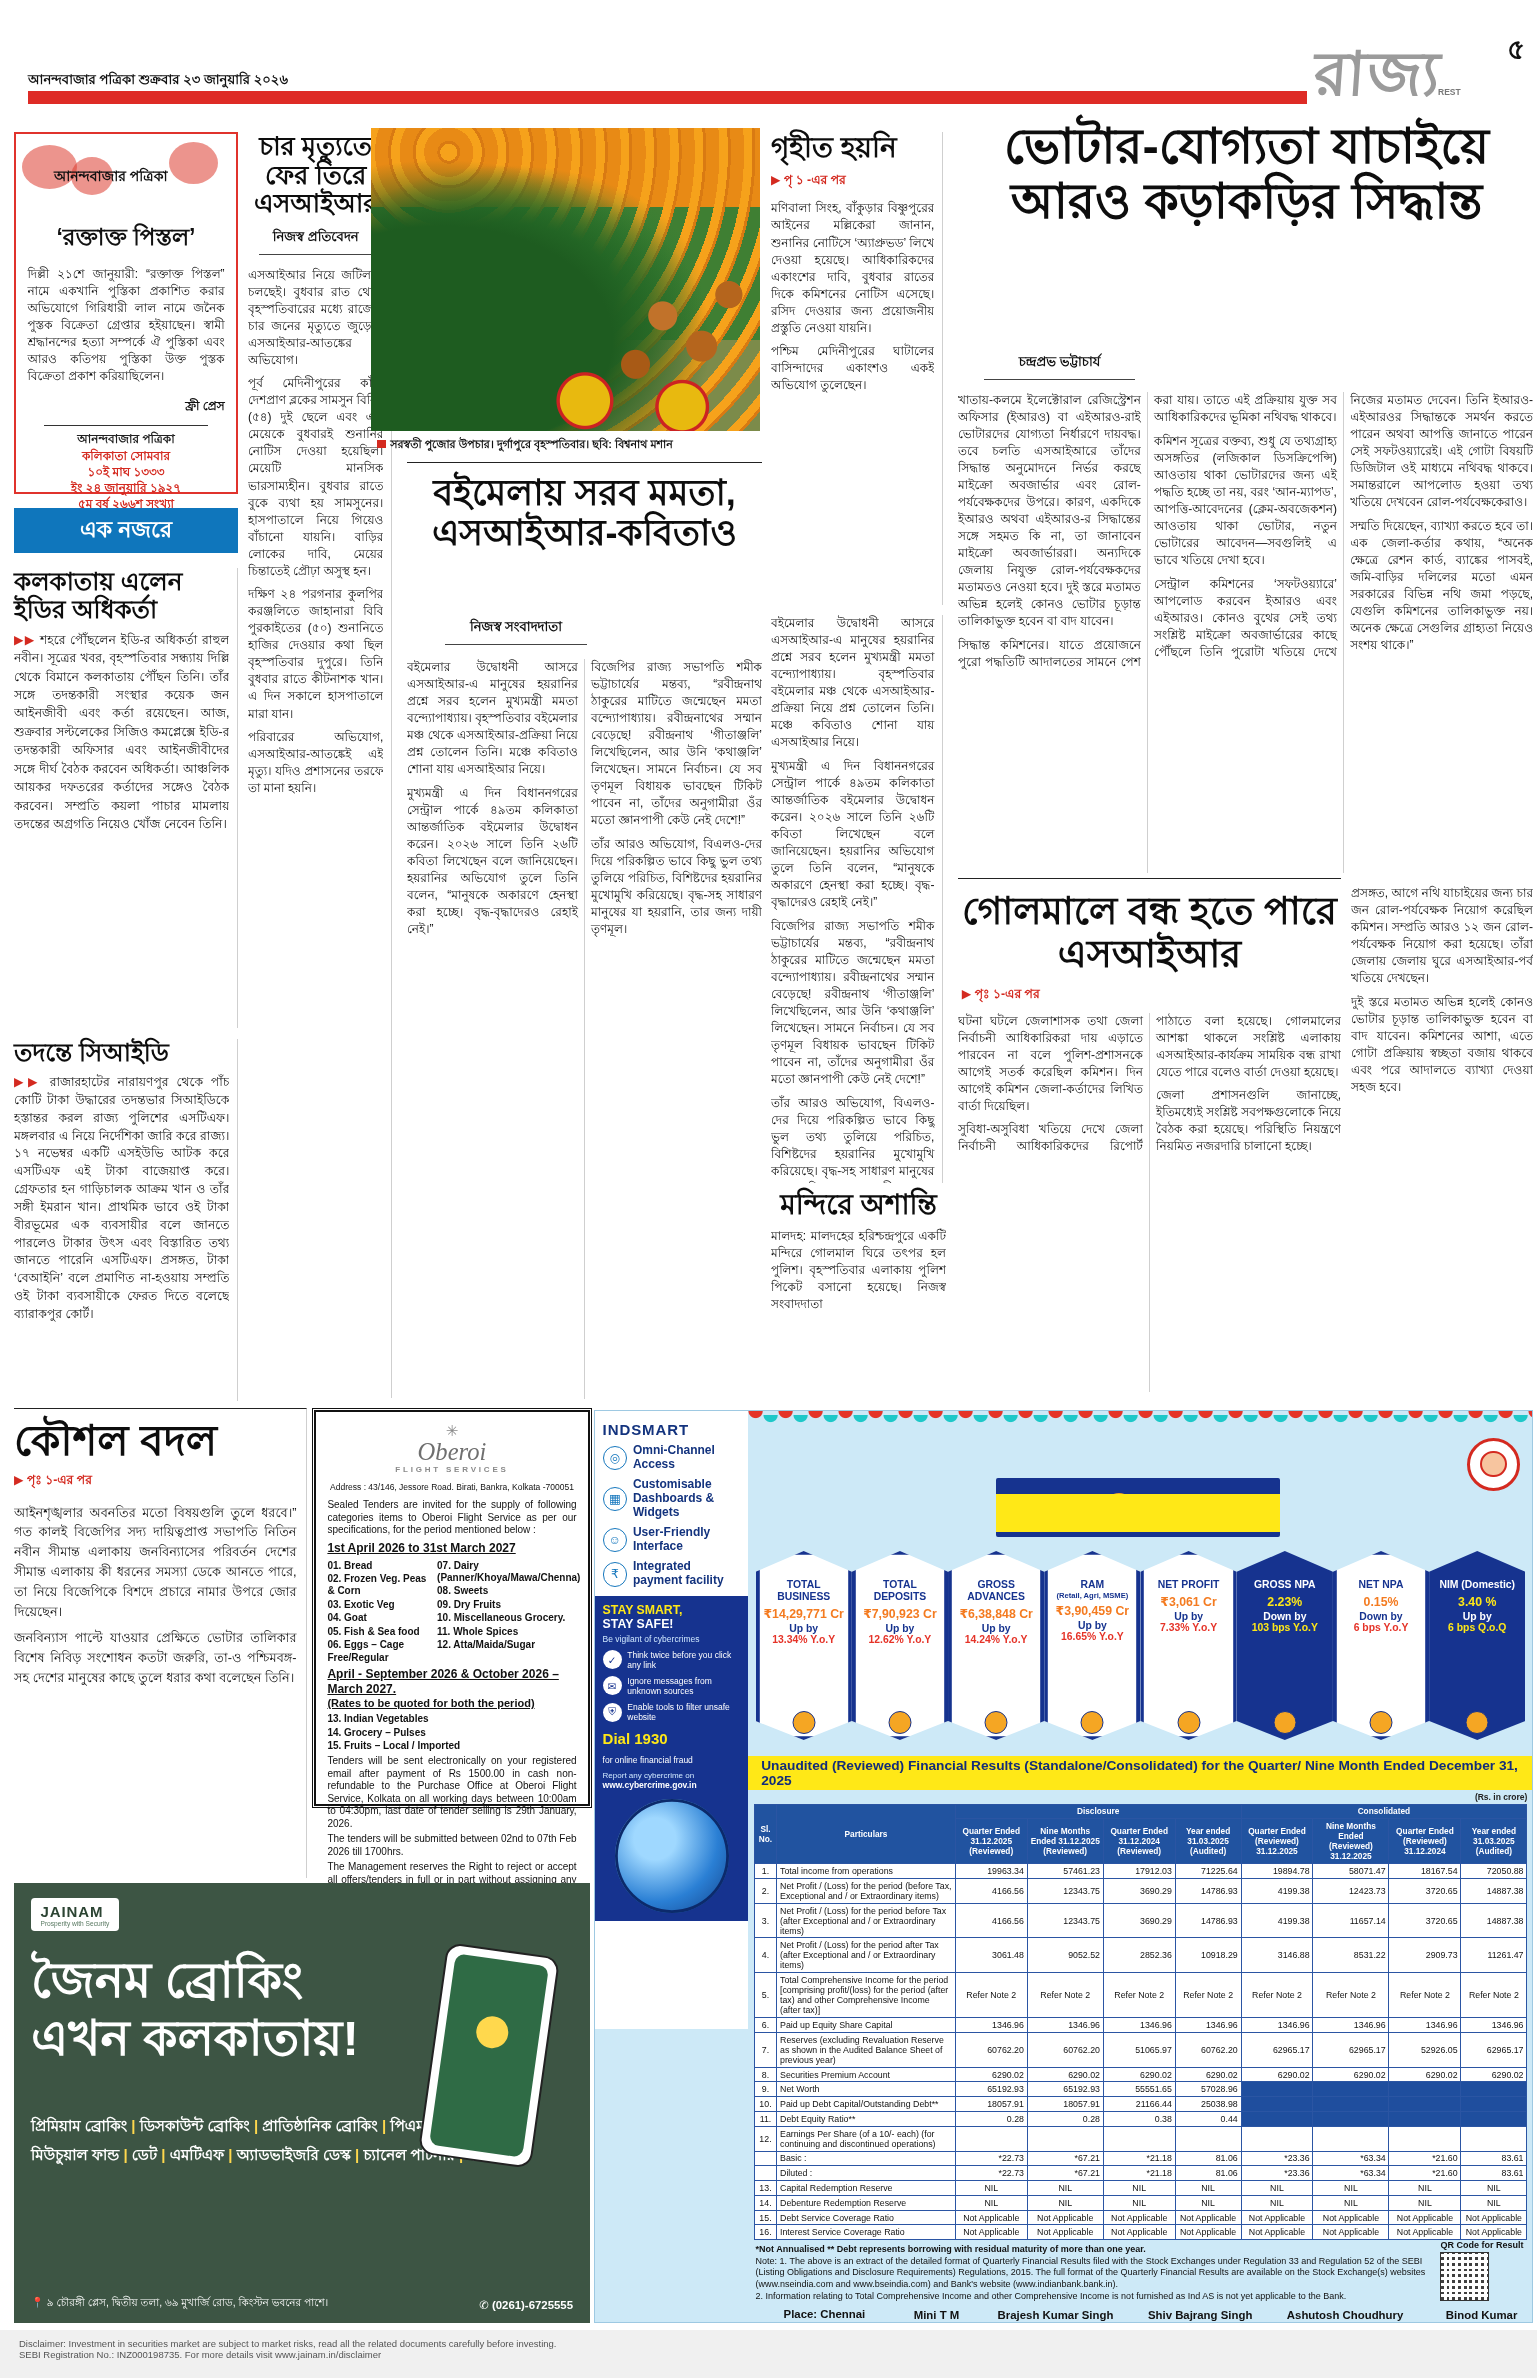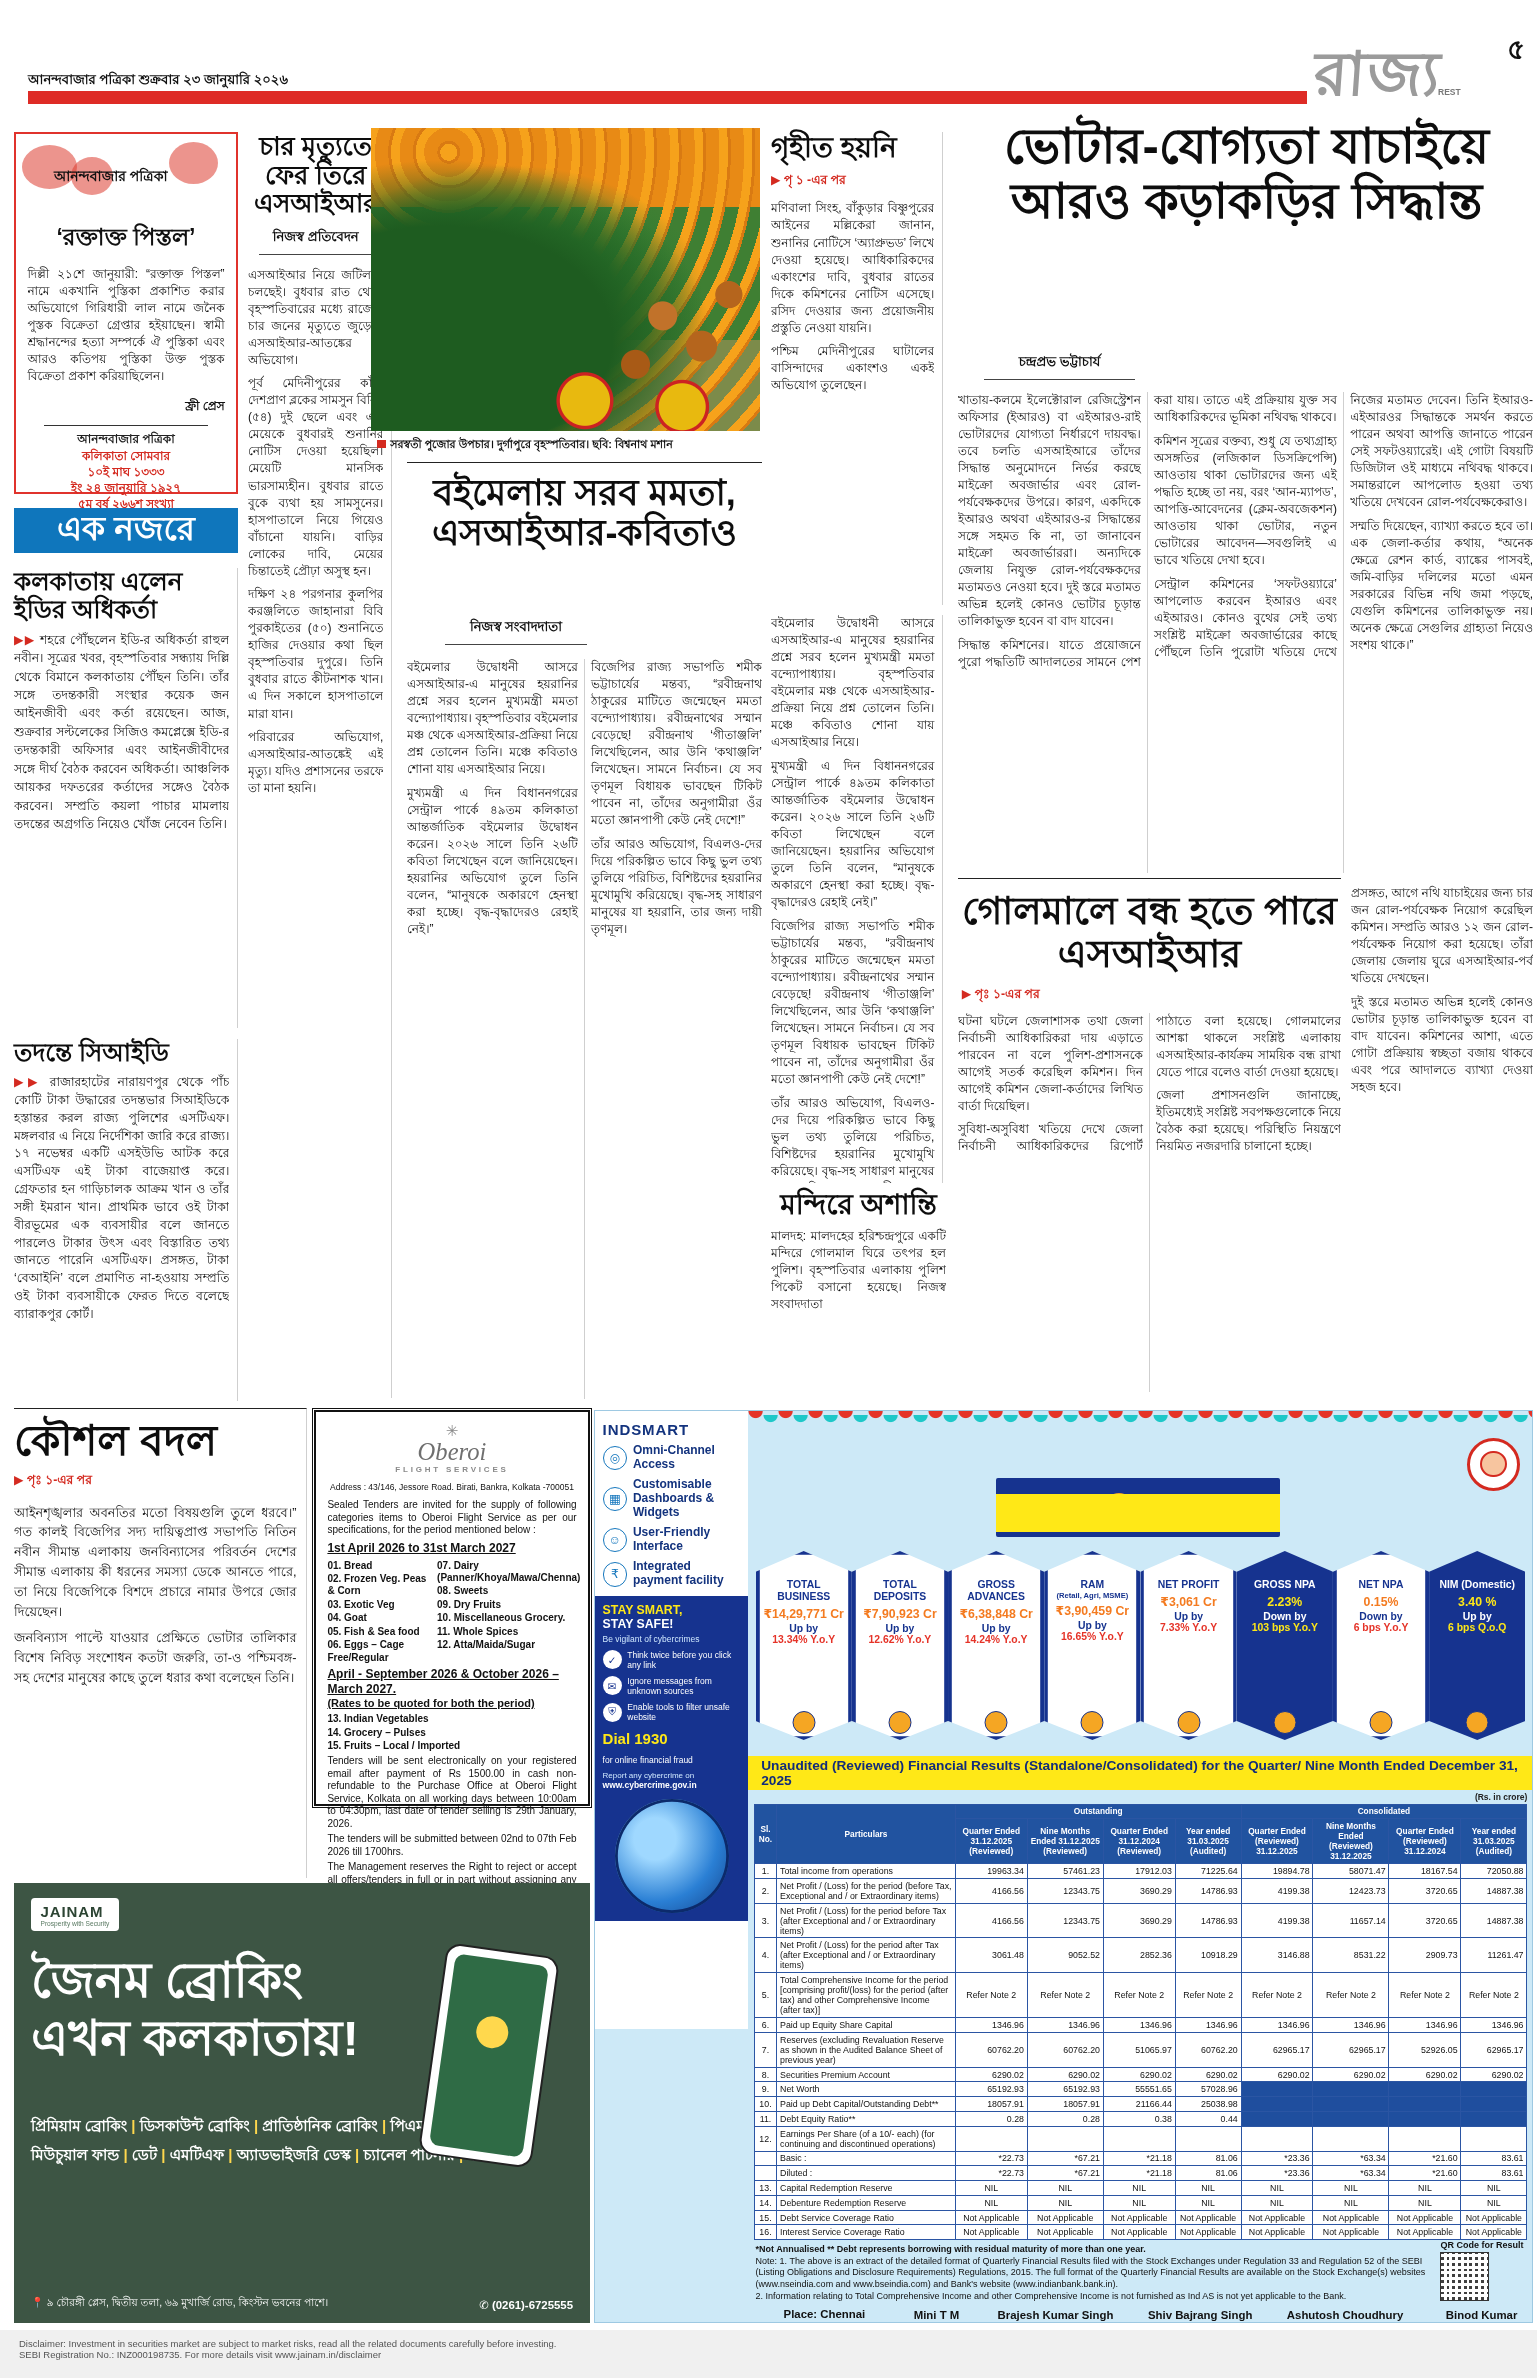--- a/index.html
+++ b/index.html
@@ -17,21 +17,21 @@
   .cont-mark{color:#d42a20;font-weight:700;font-size:12.3px;}
   .cont-mark .ar{color:#d42a20;}
   .rule-top{border-top:1.4px solid #222;}
   
   .redbar{background:#de2b26;}
   .rajya{font-size:61px;font-weight:800;color:#9b9b9b;transform:skewX(-4deg);letter-spacing:1.9px;}
   
   .archive{border:2.8px solid #e0332c;padding:9.5px 11.4px;}
   .blob{position:absolute;border-radius:50%;background:rgba(221,60,47,.55);}
   
-  .banner-blue{background:#0f76bc;color:#fff;font-weight:800;font-size:33px;display:flex;align-items:center;justify-content:center;}
+  .banner-blue{background:#0f76bc;color:#fff;font-weight:800;font-size:22px;display:flex;align-items:center;justify-content:center;}
   .bullet2{color:#d42a20;font-weight:800;}
   
   .oberoi{border:2.8px solid #111;outline:0.9px solid #111;outline-offset:1.9px;background:#fff;padding:9.5px 11.4px;font-size:10px;line-height:1.25;}
   .ob-period{font-weight:800;font-size:12px;text-decoration:underline;}
   .ob-list{list-style:none;margin:1.9px 0;padding:0;}
   .ob-list li{margin:0 0 0.9px 0;font-weight:700;}
   .jainam{background:#3d5544;color:#fff;overflow:hidden;}
   .ib{background:#cde9f7;overflow:hidden;}
   .ib-navy{background:#16338f;color:#fff;margin-top:42px;}
   .ib-strip{background:#1778be;color:#fff;}
@@ -397,21 +397,21 @@
         <span>Unaudited (Reviewed) Financial Results (Standalone/Consolidated) for the Quarter/ Nine Month Ended December 31, 2025</span>
       </div>
       <div style="text-align:right;font-size:8.5px;font-weight:700;padding:1.9px 5.7px;color:#222;">(Rs. in crore)</div>
 
       <div style="padding:0 5.7px;">
         <table class="fin">
           <thead id="fin-thead">
               <tr>
                 <th colspan="1" rowspan="2">Sl. No.</th>
                 <th colspan="1" rowspan="2">Particulars</th>
-                <th colspan="4" rowspan="1">Outstanding</th>
+                <th colspan="4" rowspan="1">Disclosure</th>
                 <th colspan="4" rowspan="1">Consolidated</th>
               </tr>
               <tr>
                 <th>Quarter Ended 31.12.2025 (Reviewed)</th>
                 <th>Nine Months Ended 31.12.2025 (Reviewed)</th>
                 <th>Quarter Ended 31.12.2024 (Reviewed)</th>
                 <th>Year ended 31.03.2025 (Audited)</th>
                 <th>Quarter Ended (Reviewed) 31.12.2025</th>
                 <th>Nine Months Ended (Reviewed) 31.12.2025</th>
                 <th>Quarter Ended (Reviewed) 31.12.2024</th>

